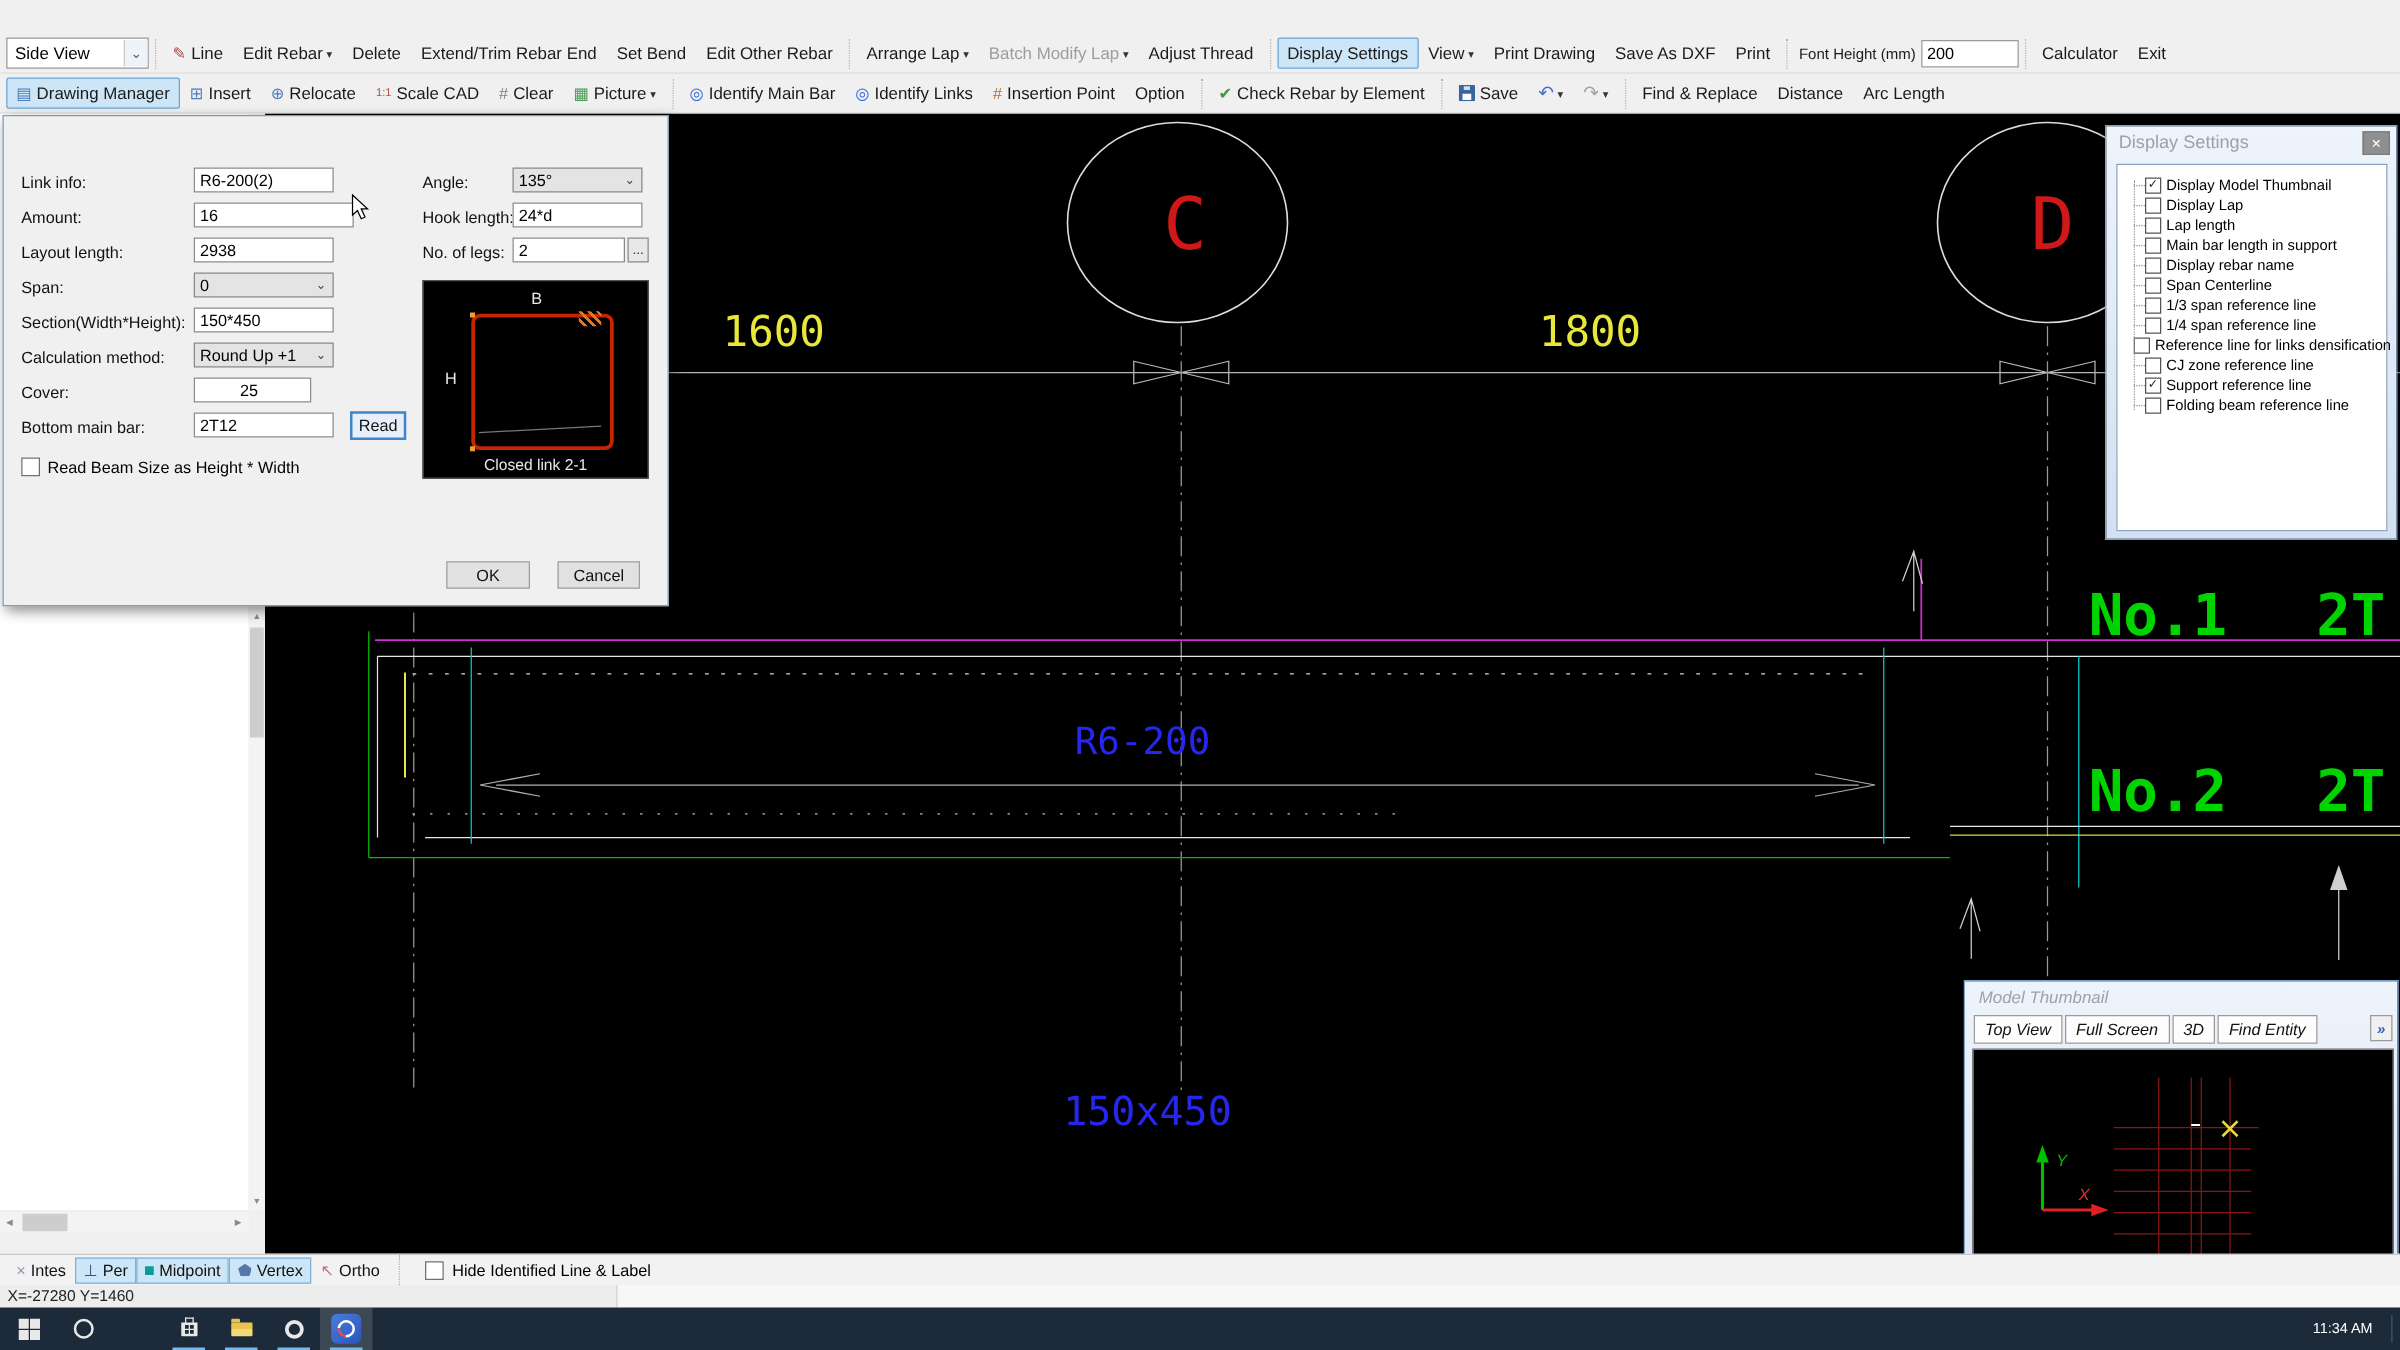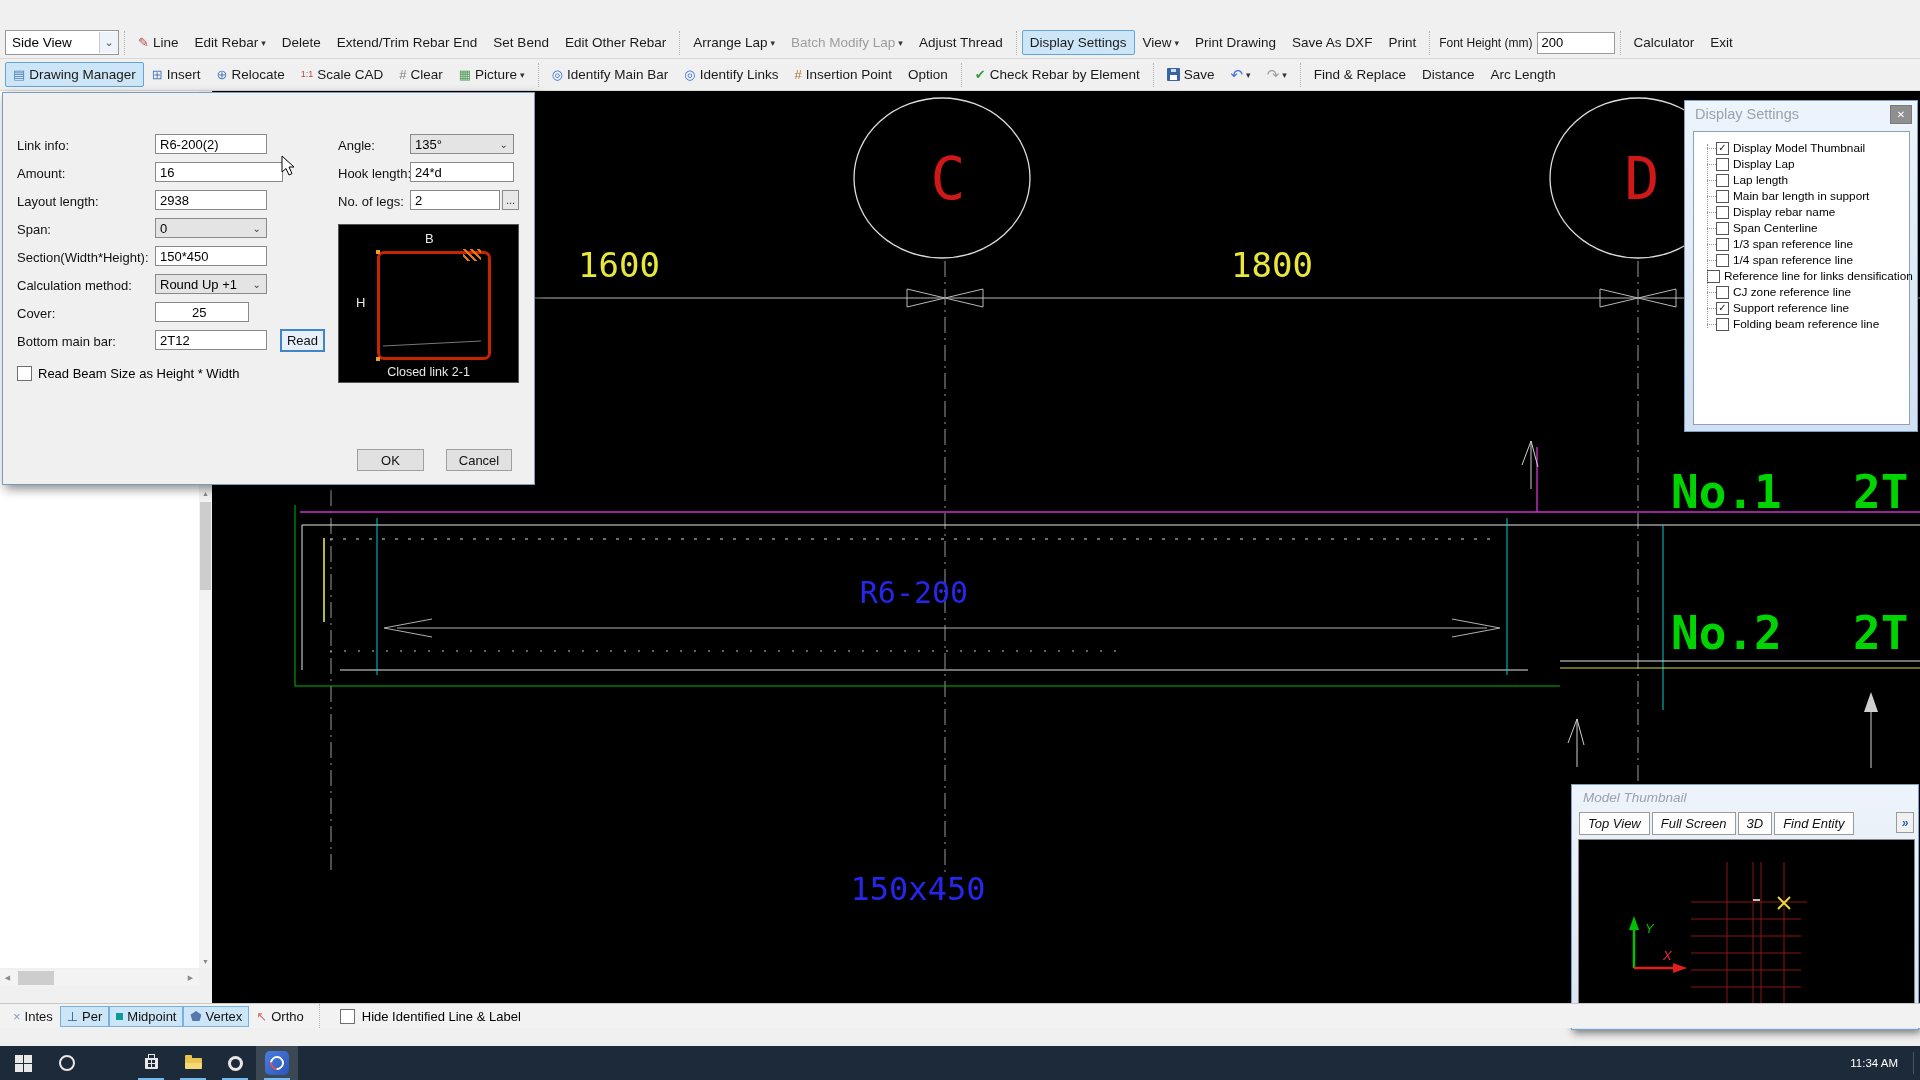--- a/index.html
+++ b/index.html
@@ -537,20 +537,24 @@
       <button class="snap">
         <span class="snap-ortho">↖</span>
         <span class="snap-lbl">Ortho</span>
       </button>
       <span class="tsep" style="margin: 0px 8px;"></span>
       <div id="hidechk">
         <span class="cb13"></span>
         <span>Hide Identified Line &amp; Label</span>
       </div>
     </div>
+  <div id="coordbar">
+    <div id="coorddiv"></div>
+    <span id="coordtext">X=-27280 Y=1460</span>
+  </div>
 
   <div id="taskbar">
     <button class="tk" style="width: 46px;">
         <span class="tk-ic tk-start"></span>
       </button>
       <button class="tk">
         <span class="tk-ic tk-search"></span>
       </button>
       <button class="tk">
         <span class="tk-ic tk-task-view"></span>

